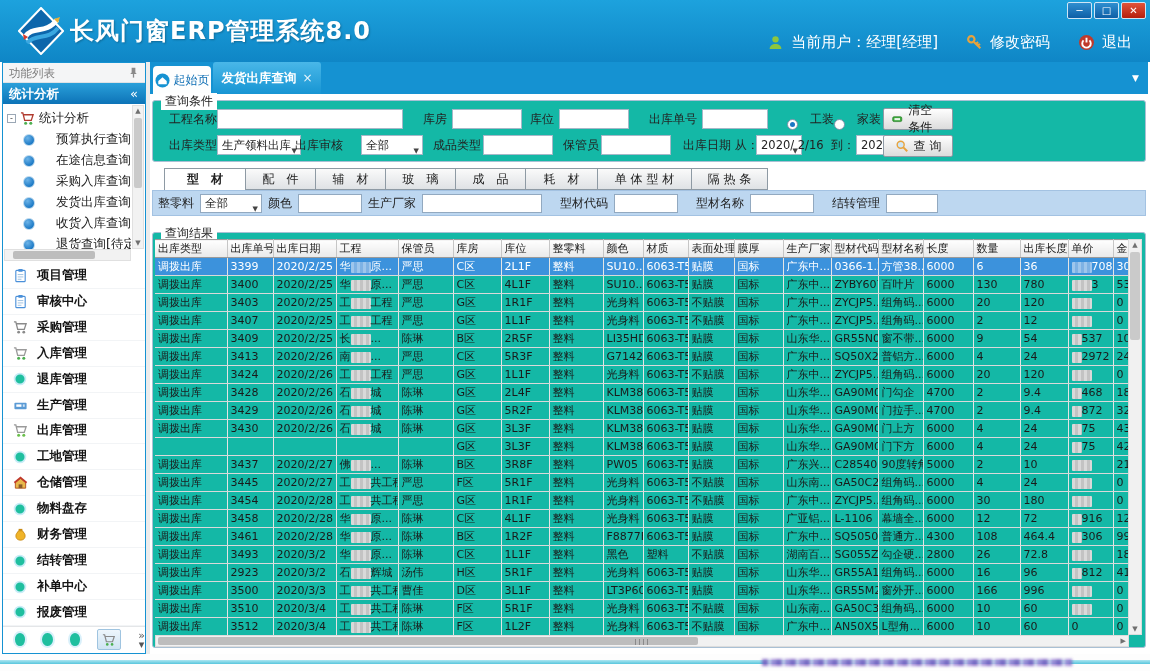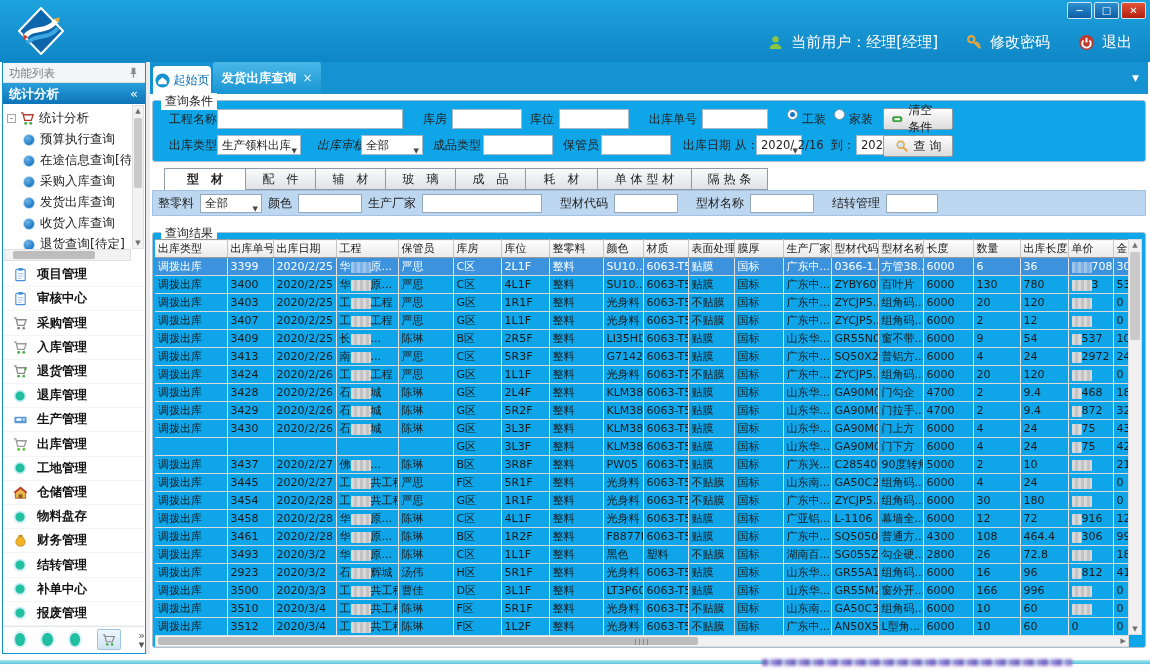--- a/index.html
+++ b/index.html
@@ -25,21 +25,21 @@
   .panel-title { position:absolute; left:0; top:0; width:100%; height:20px; background:#f4f5f6; border-bottom:1px solid #dfe2e5;
     color:#7a7a7a; font-size:11.5px; line-height:20px; padding-left:6px; }
   .pin { position:absolute; right:5px; top:3px; width:13px; height:13px; }
   .group-header { position:absolute; left:0; top:20px; width:100%; height:21px; background:linear-gradient(#2aa0da,#0d73b7);
     color:#fff; font-size:12.5px; line-height:21px; padding-left:6px; font-weight:bold; }
   .group-header .collapse { position:absolute; right:7px; top:0; font-weight:normal; font-size:13px; }
   .tree { position:absolute; left:0; top:41px; width:100%; height:158px; background:#fff; overflow:hidden; }
   .tree-inner { position:absolute; left:4px; top:4px; right:14px; bottom:13px; overflow:hidden; }
   .tree-root { display:flex; align-items:center; gap:4px; height:21px; font-size:12.5px; color:#222; white-space:nowrap; }
   .expander { width:9px; height:9px; border:1px solid #9aa7b5; background:#fff; font-size:8px; line-height:7px; text-align:center; color:#444; }
-  .tree-item { display:flex; align-items:center; gap:5px; height:21px; padding-left:16px; font-size:12.5px; color:#222; white-space:nowrap; cursor:pointer; }
+  .tree-item { display:flex; align-items:center; gap:21px; height:21px; padding-left:16px; font-size:12.5px; color:#222; white-space:nowrap; cursor:pointer; }
   .tdot { width:12px; height:12px; border-radius:50%; background:radial-gradient(circle at 35% 30%, #6db4e8, #1d7ac6 70%); border:1px solid #bcd9ee; flex:0 0 12px; }
   .sb-v { position:absolute; right:1px; top:1px; width:12px; bottom:13px; background:#f2f2f2; border:1px solid #e0e0e0; }
   .sb-h { position:absolute; left:1px; bottom:1px; height:12px; right:14px; background:#f2f2f2; border:1px solid #e0e0e0; }
   .sb-arrow { position:absolute; width:100%; text-align:center; color:#707070; font-size:7px; line-height:10px; }
   .sb-thumb-v { position:absolute; left:1px; right:1px; background:#cacaca; border-radius:2px; }
   .sb-thumb-h { position:absolute; top:1px; bottom:1px; background:#bdbdbd; border-radius:2px; }
   .menu { position:absolute; left:0; top:200px; width:100%; bottom:27px; display:flex; flex-direction:column; }
   .menu-item { flex:1; display:flex; align-items:center; gap:9px; padding-left:9px; font-size:12.5px; font-weight:bold; color:#151515; border-bottom:1px solid #f2f4f6; cursor:pointer; white-space:nowrap; }
   .micon { width:16px; height:16px; flex:0 0 16px; display:inline-flex; align-items:center; justify-content:center; }
   .side-footer { position:absolute; left:0; bottom:1px; width:100%; height:26px; border-top:1px solid #e4e6e8; display:flex; align-items:center; padding-left:12px; gap:17px; }
@@ -52,30 +52,30 @@
   
   .main { position:absolute; left:150px; top:62px; width:998px; height:592px; background:#fff; }
   .tabstrip { position:absolute; left:0; top:0; width:100%; height:32px; background:#1592d2;padding-left:33px; }
   .tab-home { position:absolute; left:3px; top:4px; height:28px; width:58px; background:#fdfefe; border-radius:4px 4px 0 0;
     display:flex; align-items:center; justify-content:center; gap:4px; color:#0d6eb4; font-size:12px; cursor:pointer; }
   .tab-active { position:absolute; left:63px; top:0; height:32px; width:108px; background:linear-gradient(#49b7e8,#1795d3);
     display:flex; align-items:center; justify-content:center; gap:6px; color:#fff; font-size:12.5px; font-weight:bold; cursor:pointer; border-radius:3px 3px 0 0; }
   .tab-close { font-weight:normal; font-size:12px; opacity:.9; cursor:pointer; }
   .tablist-arrow { position:absolute; right:9px; top:11px; color:#fff; font-size:9px; cursor:pointer; }
 
-  .groupbox { position:absolute; border:1px solid #a9c0d4; border-radius:3px; background:#0ea5e9; }
+  .groupbox { position:absolute; border:1px solid #a9c0d4; border-radius:3px; background:#14b8a6; }
   .legend { position:absolute; top:-8px; left:8px; background:#fff; padding:0 4px; font-size:12px; color:#222; }
 
   .qbox { left:2px; top:38px; width:994px; height:62px; }
   .qrow { position:absolute; left:0; width:100%; height:21px; }
   .lbl { position:absolute; font-size:12px; color:#222; line-height:21px; white-space:nowrap; }
   .tbx { position:absolute; height:20px; background:#fff; border:1px solid #a5b8c8; }
   .cbo { position:absolute; height:20px; background:#fff; border:1px solid #a5b8c8; font-size:11.5px; line-height:18px; padding-left:4px; color:#222; cursor:pointer; white-space:nowrap; }
   .cbo .arr { position:absolute; right:3px; top:6px; font-size:7px; color:#444; }
-  .radio { position:absolute; display:flex; align-items:flex-start; gap:4px; font-size:12px; color:#222; cursor:pointer; line-height:21px; }
+  .radio { position:absolute; display:flex; align-items:flex-end; gap:12px; font-size:12px; color:#222; cursor:pointer; line-height:21px; }
   .rdot { width:11px; height:11px; border-radius:50%; border:1px solid #7a92a8; background:#fff; position:relative; }
   .rdot.on::after { content:""; position:absolute; left:2px; top:2px; width:5px; height:5px; border-radius:50%; background:#1b76c4; }
   .btn { position:absolute; height:22px; background:linear-gradient(#fefefe,#dcdcdc); border:1px solid #8f9aa5; border-radius:2px;
     display:flex; align-items:center; justify-content:center; gap:5px; font-size:12px; color:#222; cursor:pointer; padding:0 8px; }
 
   .mtabs { position:absolute; left:14px; top:106px; height:22px; display:flex; }
   .mtab { height:22px; border:1px solid #8e9aa4; border-left:none; background:linear-gradient(#fafafa,#dfe2e5);
     display:flex; align-items:center; justify-content:center; font-size:12px; color:#222; cursor:pointer; white-space:nowrap; }
   .mtab:first-child { border-left:1px solid #8e9aa4; }
   .mtab.active { background:#fff; border-bottom:1px solid #fff; font-weight:bold; height:23px; }
@@ -113,20 +113,21 @@
 <div id="app">
 
   <div class="header">
     <svg class="logo" viewBox="0 0 46 48">
       <polygon points="23,1 45,24 23,47 1,24" fill="#0d66ab" stroke="#ffffff" stroke-width="2"></polygon>
       <path d="M7 30 C15 18 27 28 39 13" stroke="#ffffff" stroke-width="5" fill="none"></path>
       <path d="M9 36 C18 26 30 34 40 21" stroke="#3aa7e0" stroke-width="4" fill="none"></path>
       <path d="M5 27 l5 3 -4 3 z" fill="#d93a2b"></path>
       <path d="M36 12 l6 -2 -2 6 z" fill="#e8b23a"></path>
     </svg>
+    <div class="app-title">长风门窗ERP管理系统8.0</div>
     <div class="win-controls">
       <div class="win-btn">─</div>
       <div class="win-btn">□</div>
       <div class="win-btn close">✕</div>
     </div>
     <div class="userbar">
       <svg class="uicon" viewBox="0 0 16 16">
           <circle cx="8" cy="5" r="3" fill="#8cc63f"></circle>
           <path d="M2.5 14c0-3 2.5-4.6 5.5-4.6s5.5 1.6 5.5 4.6z" fill="#8cc63f"></path>
         </svg>
@@ -242,31 +243,20 @@
             <svg width="15" height="15" viewBox="0 0 16 16">
               <path d="M1 2h2l2 8h7l2-6H4" fill="none" stroke="#9a9a9a" stroke-width="1.4"></path>
               <circle cx="6" cy="13" r="1.6" fill="#4caf50"></circle>
               <circle cx="11.5" cy="13" r="1.6" fill="#4caf50"></circle>
             </svg>
           </span>
           <span>入库管理</span>
         </div>
         <div class="menu-item">
           <span class="micon">
-            <svg width="15" height="15" viewBox="0 0 16 16">
-              <path d="M1 2h2l2 8h7l2-6H4" fill="none" stroke="#8a8a8a" stroke-width="1.4"></path>
-              <path d="M12 3l3 2-3 2z" fill="#4caf50"></path>
-              <circle cx="6" cy="13" r="1.5" fill="#4caf50"></circle>
-              <circle cx="11.5" cy="13" r="1.5" fill="#4caf50"></circle>
-            </svg>
-          </span>
-          <span>退货管理</span>
-        </div>
-        <div class="menu-item">
-          <span class="micon">
             <svg width="14" height="14" viewBox="0 0 16 16">
               <circle cx="8" cy="8" r="6.2" fill="#1fbf9f" stroke="#c9ecf7" stroke-width="2"></circle>
             </svg>
           </span>
           <span>退库管理</span>
         </div>
         <div class="menu-item">
           <span class="micon">
             <svg width="15" height="15" viewBox="0 0 16 16">
               <rect x="1.5" y="5" width="13" height="7" rx="1" fill="#5b9bd5"></rect>
@@ -401,21 +391,21 @@
           <svg width="15" height="11" viewBox="0 0 16 12">
               <rect x="1" y="2" width="13" height="7" rx="2" fill="#3baa3b" stroke="#2a7f2a"></rect>
               <rect x="3.5" y="4" width="8" height="3" fill="#e8f5e8"></rect>
             </svg>
           <span>清空条件</span>
         </div>
       </div>
       <div class="qrow" style="top:34px;">
         <span class="lbl" style="left:16px;">出库类型</span>
         <div class="cbo" style="left:64px;width:84px;"><span>生产领料出库</span><span class="arr">▼</span></div>
-        <span class="lbl" style="left:164px;font-style:italic;">出库审核</span>
+        <span class="lbl" style="left:142px;">出库审核</span>
         <div class="cbo" style="left:208px;width:62px;"><span>全部</span><span class="arr">▼</span></div>
         <span class="lbl" style="left:280px;">成品类型</span>
         <div class="tbx" style="left:330px;width:70px;"></div>
         <span class="lbl" style="left:410px;">保管员</span>
         <div class="tbx" style="left:448px;width:70px;"></div>
         <span class="lbl" style="left:530px;"><span>出库日期</span> <span>从：</span></span>
         <div class="cbo" style="left:603px;width:46px;"><span>2020/ 2/16</span><span class="arr">▼</span></div>
         <span class="lbl" style="left:678px;">到：</span>
         <div class="cbo" style="left:703px;width:66px;"><span>2020/ 3/16</span><span class="arr">▼</span></div>
 

